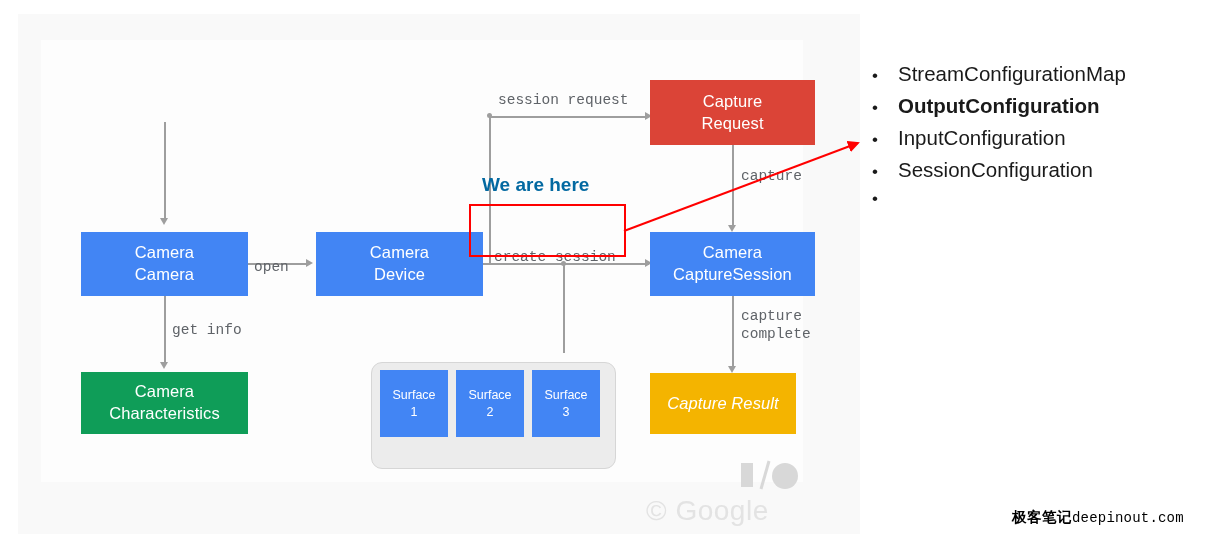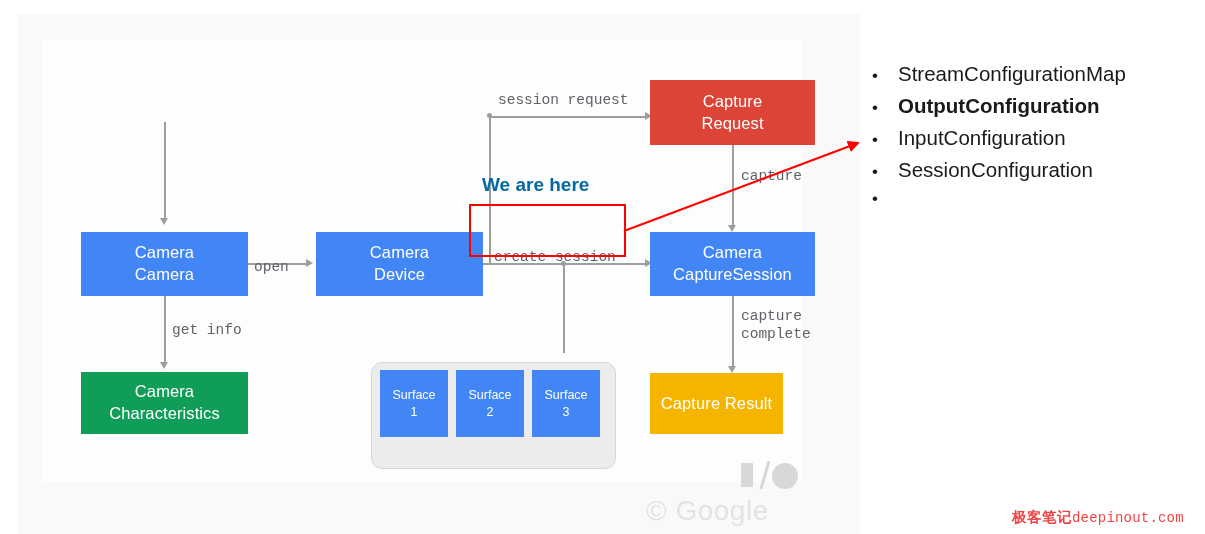--- a/index.html
+++ b/index.html
@@ -193,21 +193,21 @@
     white-space: nowrap;
     text-align: center;
   }
   .bullet-text.bold { font-weight: bold; }
 
   
   #site-watermark {
     position: absolute;
     left: 1012px; top: 508px;
     font-size: 14px;
-    color: #ef4444;
+    color: #000000;
     white-space: nowrap;
   }
   #site-watermark .cjk {
     font-family: "DejaVu Sans", sans-serif;
     font-weight: bold;
     font-size: 14.5px;
     letter-spacing: .5px;
   }
   #site-watermark .dom {
     font-family: "Liberation Mono", "DejaVu Sans Mono", monospace;
@@ -283,21 +283,21 @@
         <span>Camera</span><br>
         <span>CaptureSession</span>
       </div>
     </div>
 
     <div class="line v" style="left:691px; top:256px; height:72px;"></div>
     <div class="arrow-d" style="left:687px; top:326px;"></div>
     <div class="mlabel" style="left:700px; top:267px;">capture</div>
     <div class="mlabel" style="left:700px; top:285px;">complete</div>
 
-    <div class="node amber" style="left:609px; top:333px; width:133px; height:61px;">
+    <div class="node amber" style="left:609px; top:333px; width:146px; height:61px;font-style:italic;">
       <div>
         <span>Capture Result</span>
       </div>
     </div>
 
     <div id="outputs-group" style="left:330px; top:322px;border-radius:11px;">
       <div class="surface" style="left:8px;">
         <div>
           <span>Surface</span><br>
           <span>1</span>

